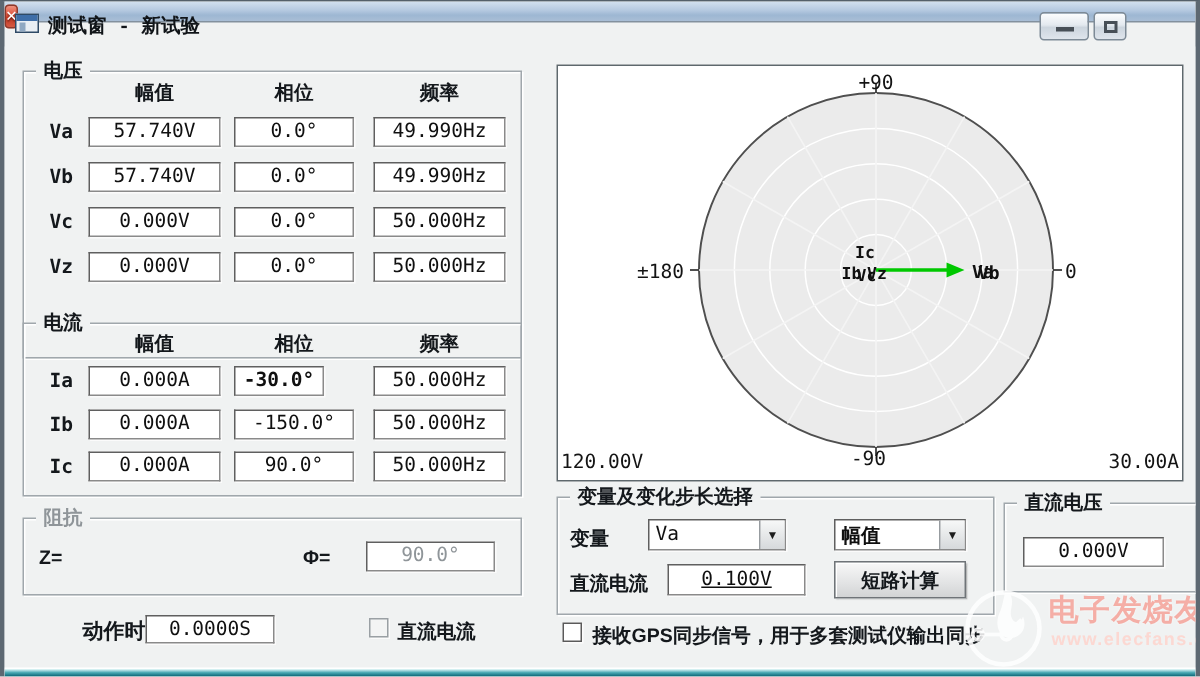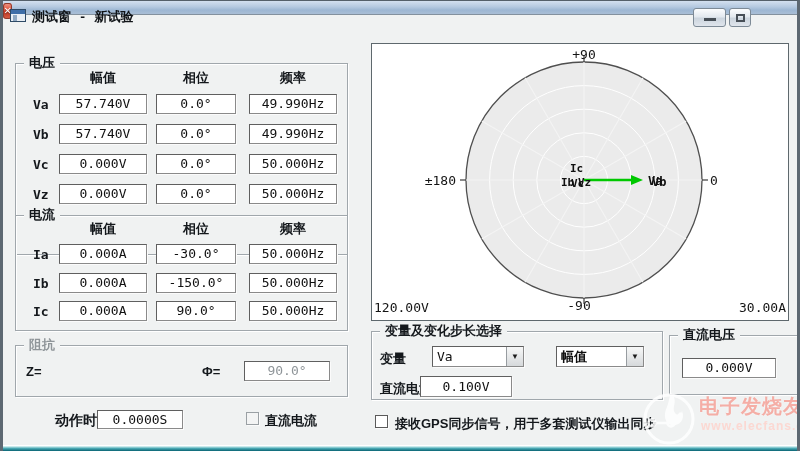--- a/index.html
+++ b/index.html
@@ -84,21 +84,21 @@
         <span class="glyph-min"></span>
       </span>
     <span class="cap-btn btn-max">
         <span class="glyph-max"></span>
       </span>
     <span class="btn-close"><span>✕</span></span>
   </div>
 
   <div class="bodyarea">
 
-    <div class="group" style="left:12px; top:32px; width:333px; height:192px;">
+    <div class="group" style="left:12px; top:16px; width:333px; height:192px;">
       <span class="legend">电压</span>
       <span class="hdr" style="left:43px; top:5px; width:88px;">幅值</span>
       <span class="hdr" style="left:140px; top:5px; width:80px;">相位</span>
       <span class="hdr" style="left:233px; top:5px; width:88px;">频率</span>
 
       <span class="rowlabel" style="left:17px; top:33px;">Va</span>
       <div class="field" style="left:43px; top:30px; width:88px;">57.740V</div>
       <div class="field" style="left:140px; top:30px; width:80px;">0.0°</div>
       <div class="field" style="left:233px; top:30px; width:88px;">49.990Hz</div>
 
@@ -119,21 +119,21 @@
     </div>
 
     <div class="group" style="left:12px; top:184px; width:333px; height:116px;">
       <span class="legend">电流</span>
       <span class="hdr" style="left:43px; top:4px; width:88px;">幅值</span>
       <span class="hdr" style="left:140px; top:4px; width:80px;">相位</span>
       <span class="hdr" style="left:233px; top:4px; width:88px;">频率</span>
 
       <span class="rowlabel" style="left:17px; top:31px;text-align:right;">Ia</span>
       <div class="field" style="left:43px; top:28px; width:88px;">0.000A</div>
-      <div class="field" style="left:140px; top:28px; width:80px;">-30.0°</div>
+      <div class="field" style="left:140px; top:28px; width:60px;font-weight:bold;">-30.0°</div>
       <div class="field" style="left:233px; top:28px; width:88px;">50.000Hz</div>
 
       <span class="rowlabel" style="left:17px; top:60px;">Ib</span>
       <div class="field" style="left:43px; top:57px; width:88px;">0.000A</div>
       <div class="field" style="left:140px; top:57px; width:80px;">-150.0°</div>
       <div class="field" style="left:233px; top:57px; width:88px;">50.000Hz</div>
 
       <span class="rowlabel" style="left:17px; top:88px;">Ic</span>
       <div class="field" style="left:43px; top:85px; width:88px;">0.000A</div>
       <div class="field" style="left:140px; top:85px; width:80px;">90.0°</div>
@@ -191,37 +191,38 @@
           <text x="199" y="143">Vc</text>
           <text x="206" y="142">Vz</text>
         </g>
         <g font-size="12" font-weight="bold" fill="#101010">
           <text x="276" y="141">Va</text>
           <text x="280" y="142">Vb</text>
         </g>
       </svg>
     </div>
 
-    <div class="group" style="left:368px; top:300px; width:292px; height:69px;">
+    <div class="group" style="left:368px; top:300px; width:292px; height:79px;">
       <span class="legend">变量及变化步长选择</span>
       <span class="lbl" style="left:8px; top:18px;">变量</span>
       <div class="combo" style="left:60px; top:14px; width:92px;">
         <span class="val mono">Va</span>
         <span class="dd">
             <span>▼</span>
           </span>
       </div>
       <div class="combo" style="left:184px; top:14px; width:88px;">
         <span class="val" style="font-weight:bold;">幅值</span>
         <span class="dd">
             <span>▼</span>
           </span>
       </div>
       <span class="lbl" style="left:8px; top:48px;">直流电流</span>
-      <div class="field" style="left:48px; top:44px; width:92px; height:21px; line-height:19px;">0.100V</div>
+      <div class="field" style="left:73px; top:44px; width:92px; height:21px; line-height:19px;text-decoration:underline;">0.100V</div>
+      <div class="pushbtn" style="left:184px; top:42px; width:88px; height:25px; line-height:23px;">短路计算</div>
     </div>
 
     <div class="group" style="left:666px; top:304px; width:136px; height:60px;">
       <span class="legend">直流电压</span>
       <div class="field" style="left:12px; top:22px; width:94px;">0.000V</div>
     </div>
 
     <span class="checkbox" style="left:372px; top:384px;"></span>
     <span class="lbl" style="left:392px; top:384px; font-weight:bold;">接收GPS同步信号，用于多套测试仪输出同步</span>
 

